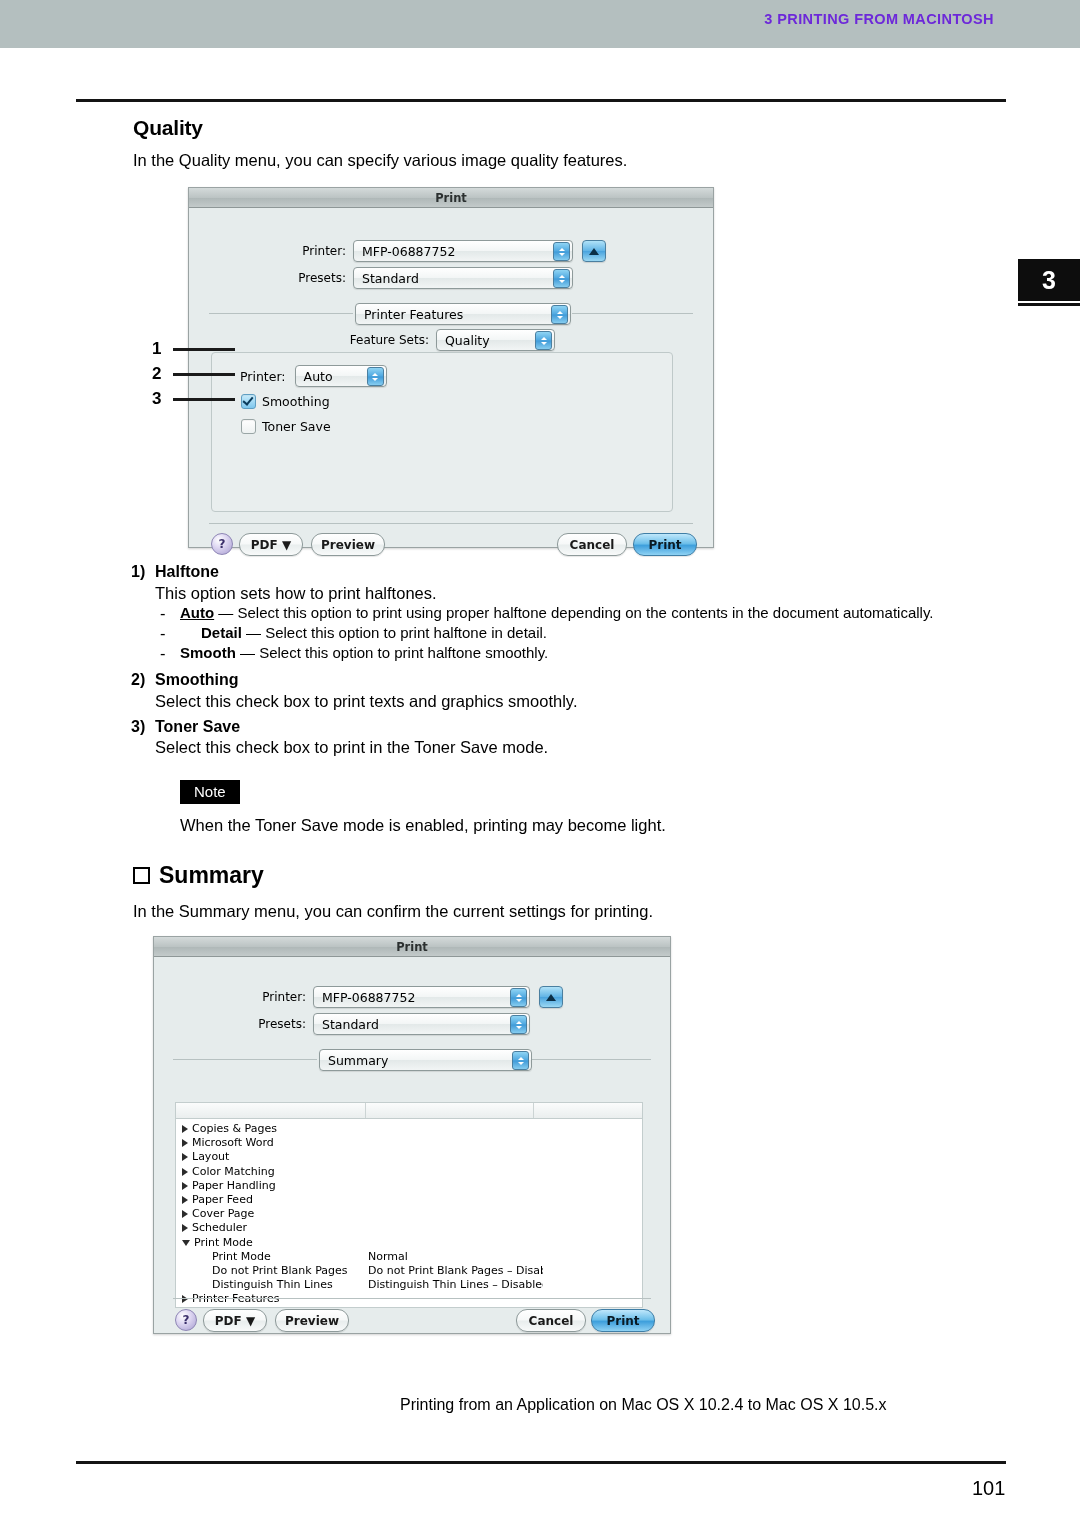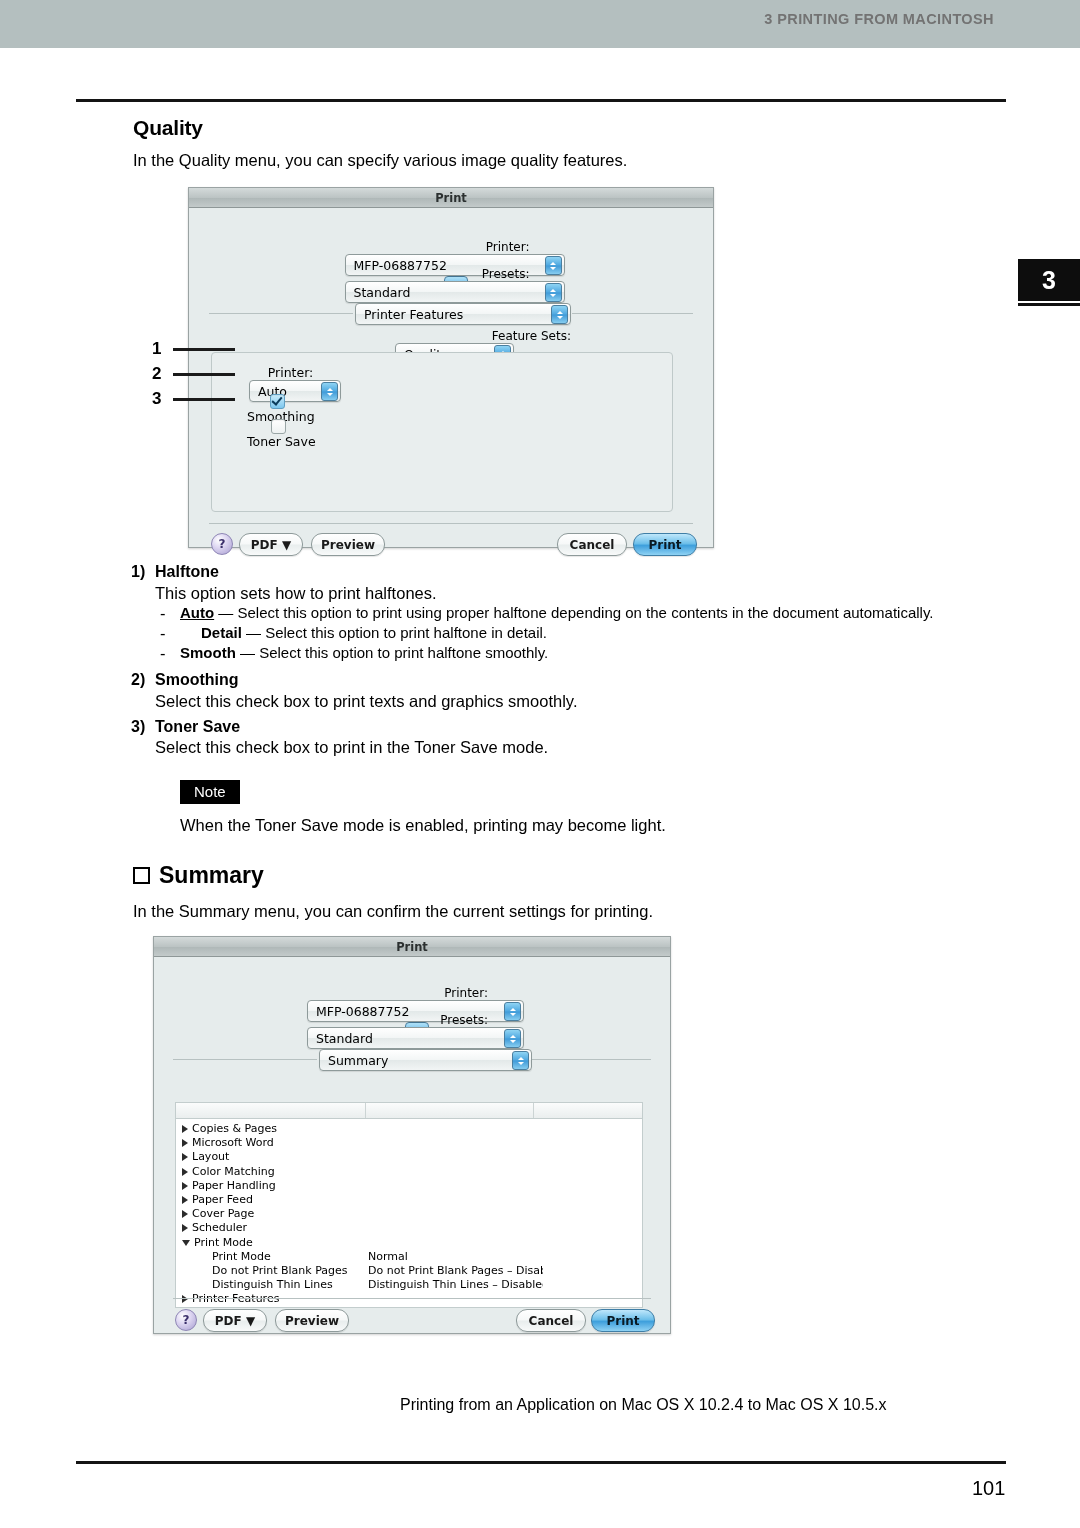--- a/index.html
+++ b/index.html
@@ -17,21 +17,21 @@
   
   .run-header {
     position: absolute; top: 0; left: 0;
     width: 1080px; height: 48px;
     background: #b4bfbf;
   }
   .run-header-text {
     position: absolute; top: 11px; right: 86px;
     font-size: 14.5px; font-weight: bold;
     letter-spacing: 0.4px;
-    color: #737373;
+    color: #6d28d9;
   }
 
   
   .chapter-tab {
     position: absolute; left: 1018px; top: 259px;
     width: 62px; height: 42px;
     background: #0d0d0d;
     color: #ffffff;
     font-size: 25px; font-weight: bold;
     display: flex; align-items: center; justify-content: center;
@@ -71,21 +71,21 @@
   }
   .dlg-titlebar {
     height: 19px;
     background: linear-gradient(to bottom, #d4dada 0%, #bcc4c4 50%, #aeb7b7 51%, #c3caca 100%);
     border-bottom: 1px solid #8e9797;
     display: flex; align-items: center; justify-content: center;
     font-size: 11.5px; font-weight: bold; color: #2b3030;
   }
   .dlg-body { position: relative; }
 
-  .row { display: flex; align-items: center; flex-direction: column; }
+  .row { display: flex; align-items: center; }
   .field-label {
     font-size: 12px; text-align: right; color: #000;
   }
 
   
   .popup {
     position: relative;
     height: 20px;
     background: linear-gradient(to bottom,#ffffff 0%,#f3f6f6 48%,#e3e9e9 52%,#f2f5f5 100%);
     border: 1px solid #8e9a9a;
@@ -336,21 +336,21 @@
     <div class="hsep" style="position:absolute; left:20px; top:105px; width:144px;"></div>
     <div class="hsep" style="position:absolute; left:383px; top:105px; width:121px;"></div>
     <div class="popup" style="position:absolute; left:166px; top:95px; width:214px;">
       <span class="popup-text">Printer Features</span>
       <span class="stepper">
           <i class="ar up"></i>
           <i class="ar dn"></i>
         </span>
     </div>
 
-    <div class="row" style="position:absolute; left:0; top:121px; width:100%;justify-content:center;">
+    <div class="row" style="position:absolute; left:0; top:121px; width:100%;">
       <div class="field-label" style="width:240px;">Feature Sets:</div>
       <div class="popup" style="width:117px; margin-left:7px;">
         <span class="popup-text">Quality</span>
         <span class="stepper">
             <i class="ar up"></i>
             <i class="ar dn"></i>
           </span>
       </div>
     </div>
 

